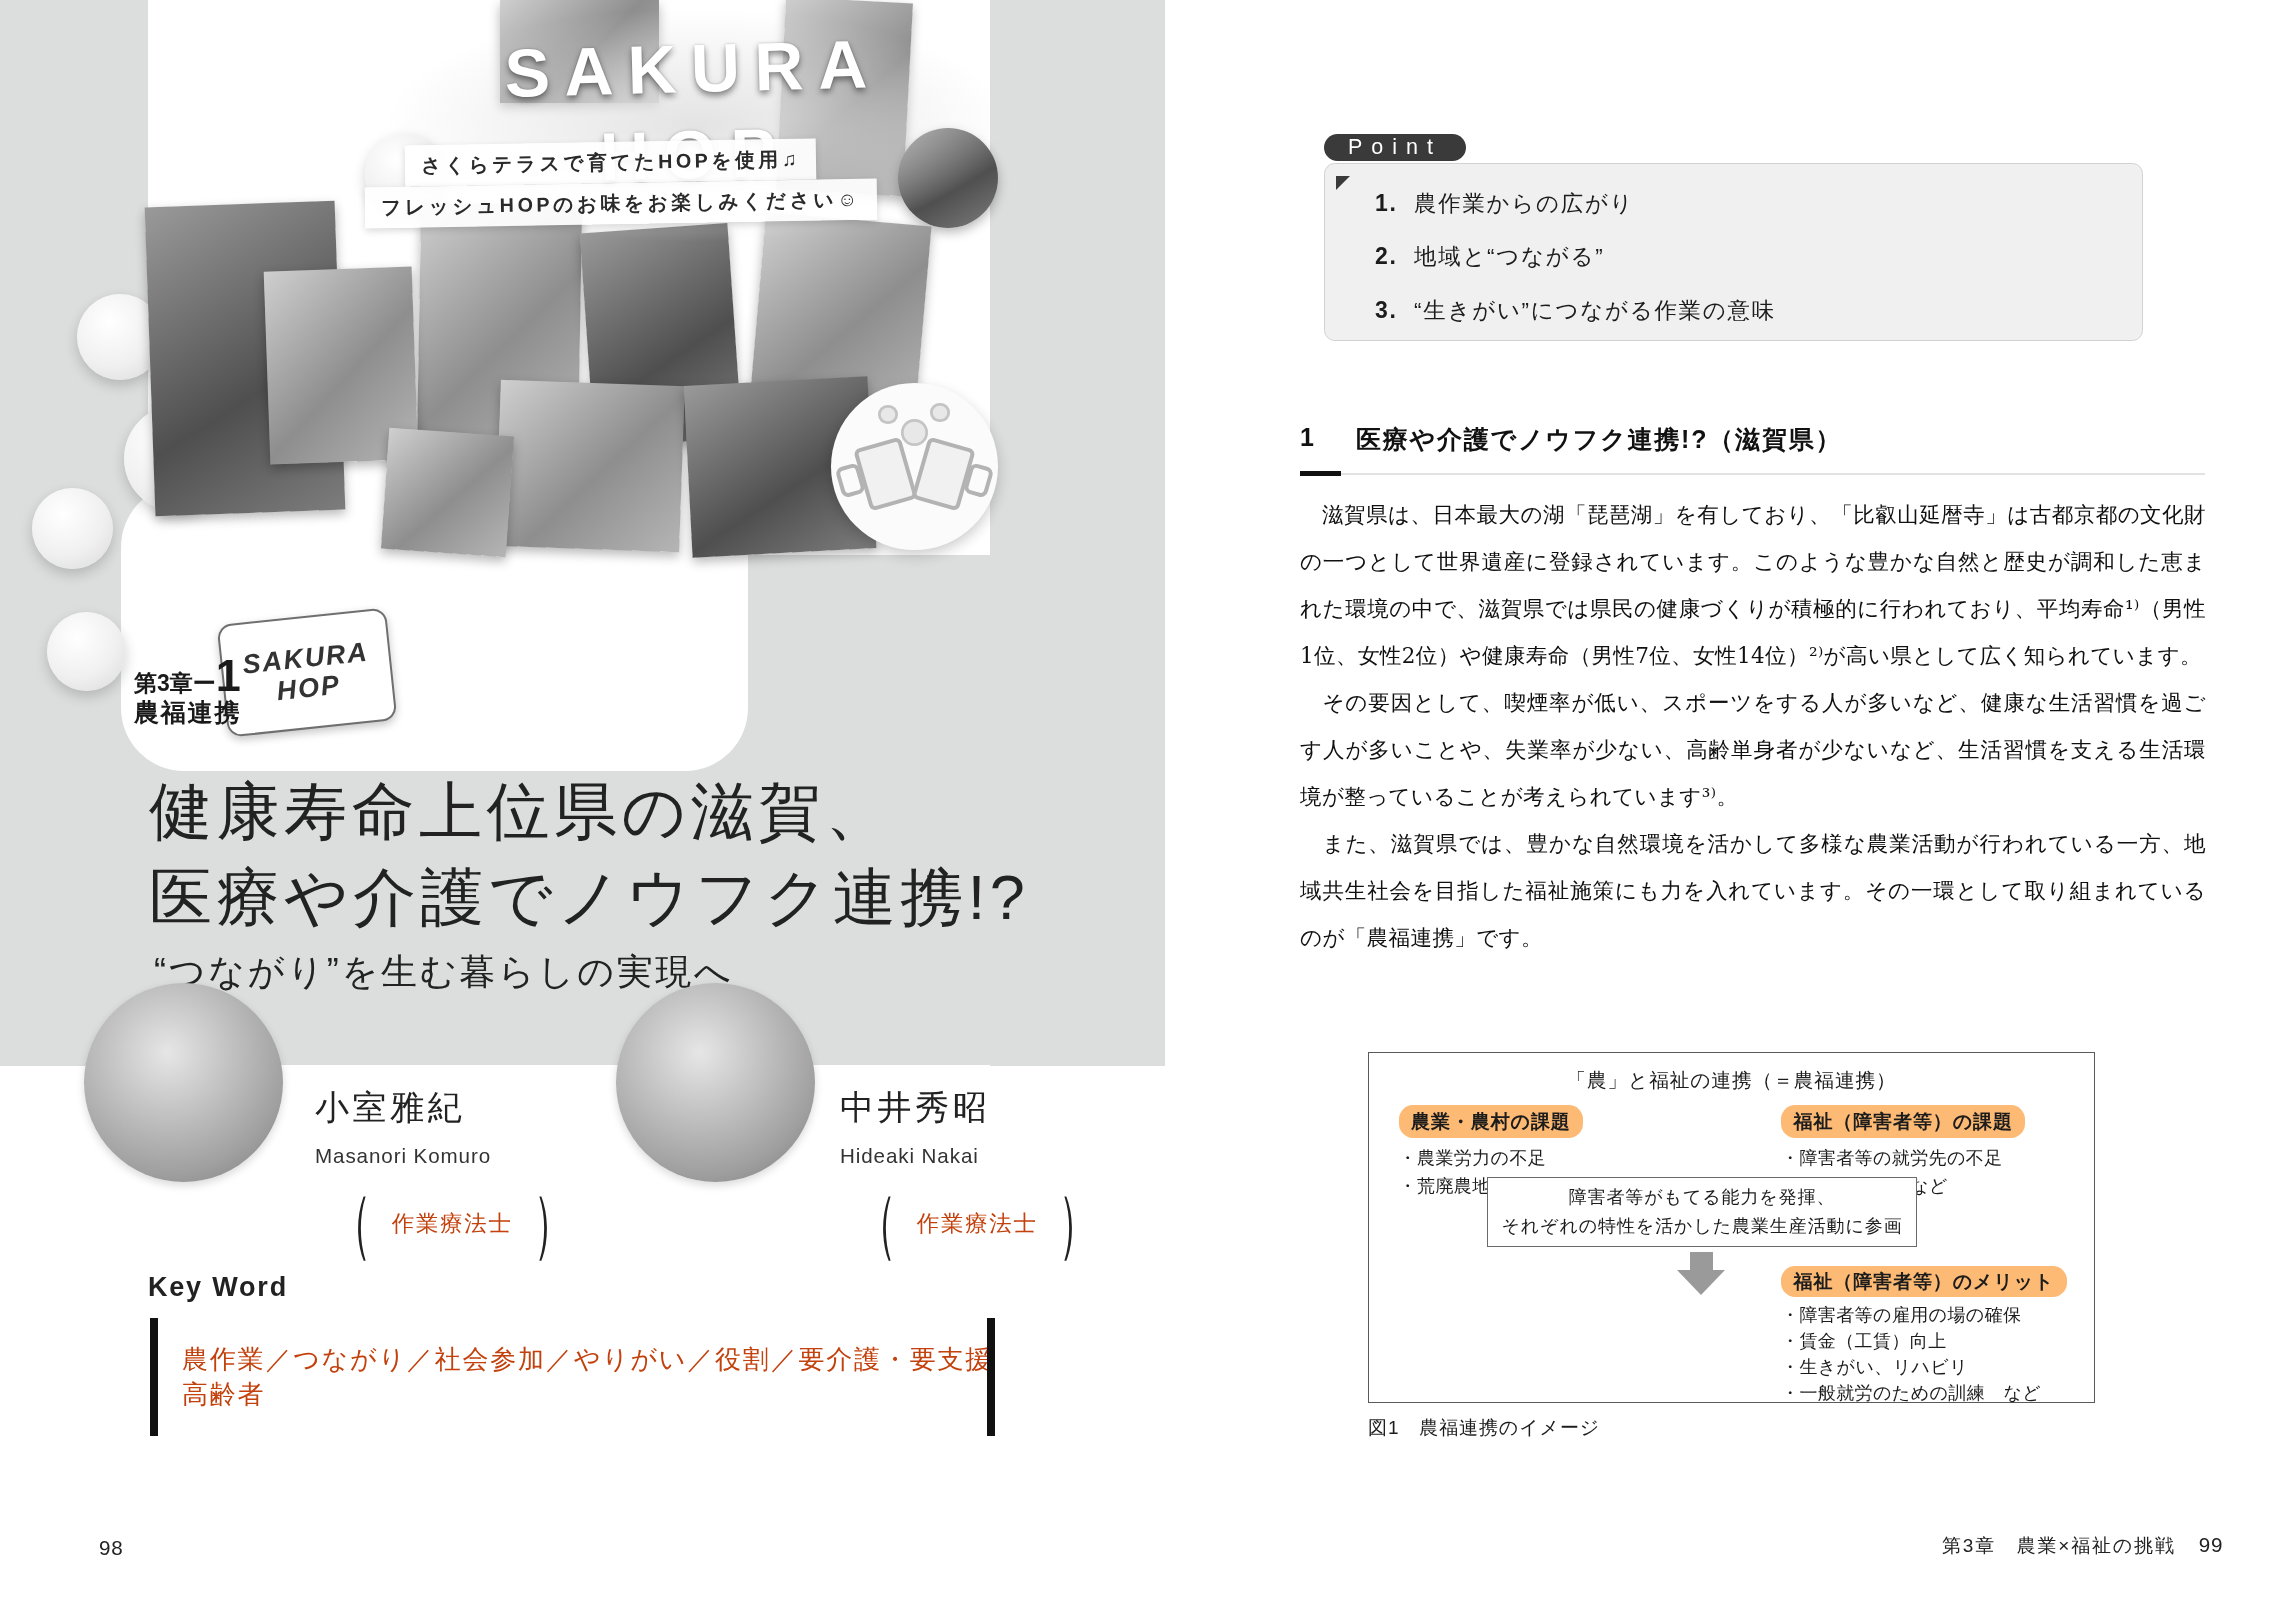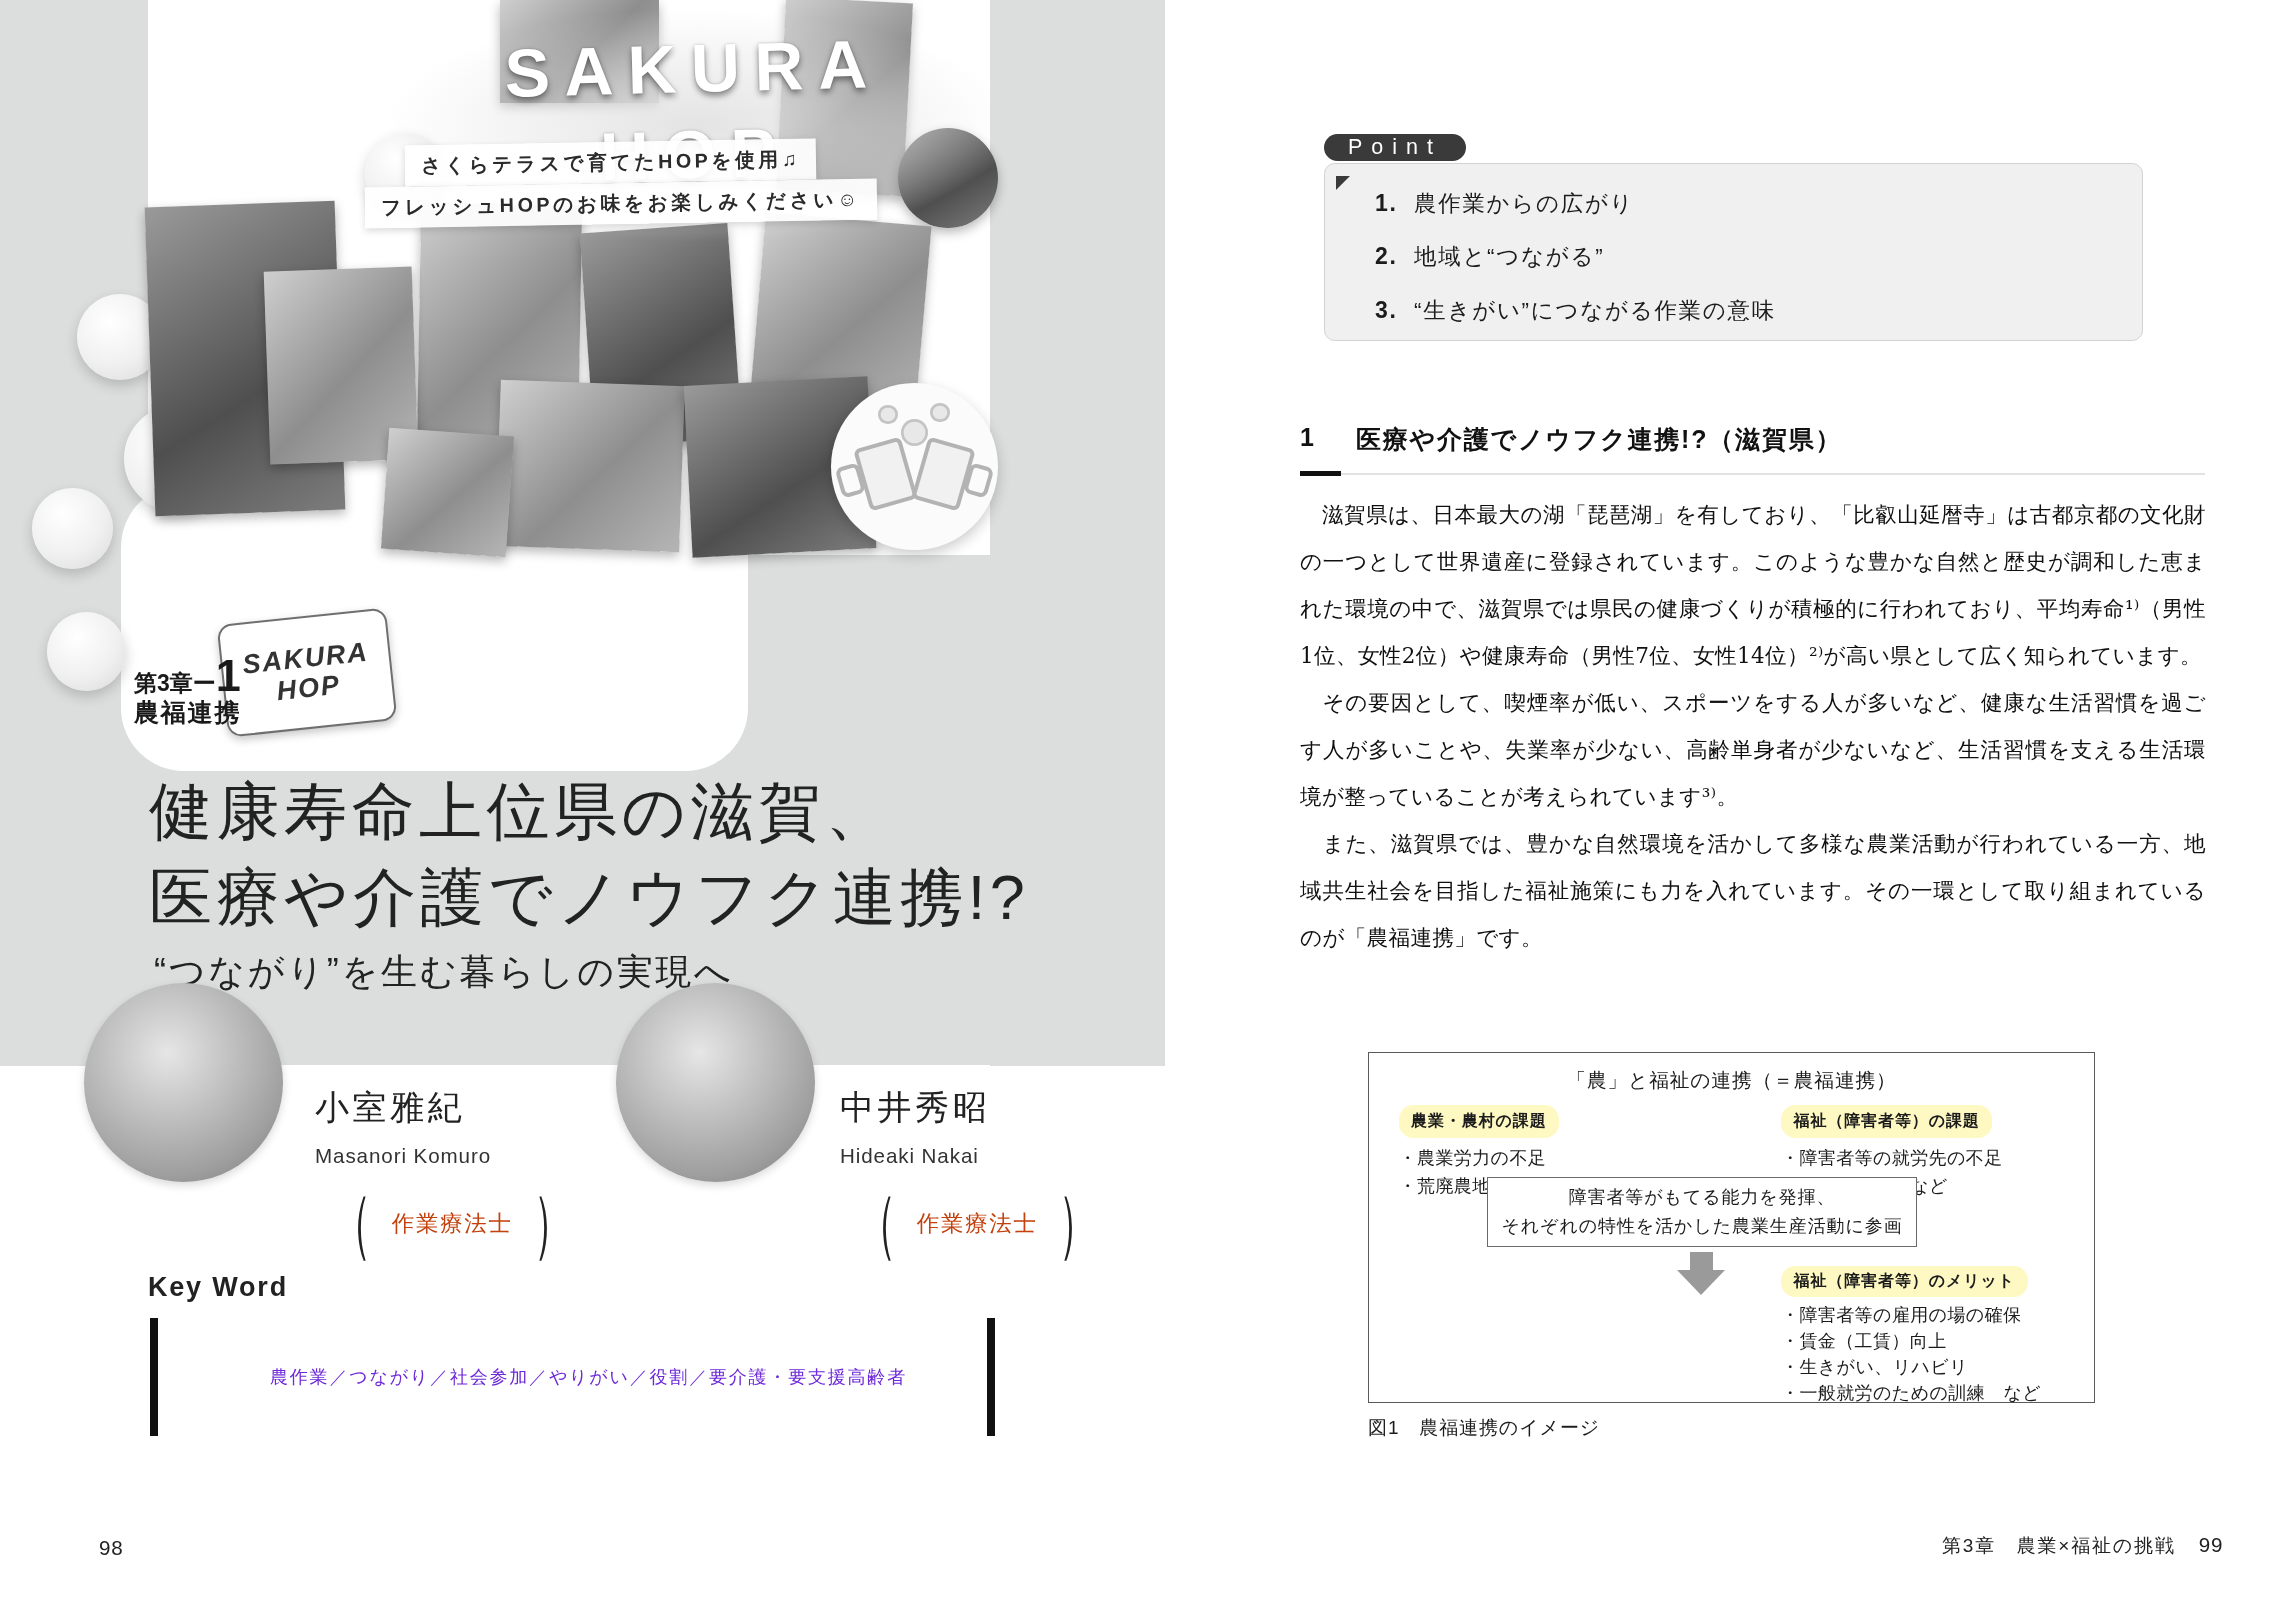--- a/index.html
+++ b/index.html
@@ -51,21 +51,21 @@
   .author-photo{position:absolute;width:199px;height:199px;border-radius:50%;
           background:radial-gradient(circle at 42% 35%,#e6e6e6,#9f9f9f 70%,#777);box-shadow:0 3.6px 9px rgba(0,0,0,.15);}
   .a-name{font-size:34px;font-weight:500;letter-spacing:3.6px;color:#222;}
   .a-romaji{font-size:20.6px;letter-spacing:0.9px;color:#333;margin-top:12.5px;}
   .a-role{display:flex;align-items:center;margin-top:5.4px;}
   .a-role .paren{font-size:75px;font-weight:100;color:#222;display:inline-block;transform:scaleX(.5);}
   .a-role .role{font-size:22.4px;letter-spacing:1.8px;color:#c2410c;margin:0 1.8px;}
   .kw-head{font-size:27px;font-weight:600;letter-spacing:1.8px;color:#222;}
   .kw-box{position:absolute;display:flex;align-items:center;justify-content:center;}
   .kw-bar{position:absolute;top:0;bottom:0;width:8px;background:#111;}
-  .kw-text{font-size:18px;letter-spacing:1.8px;color:#6d28d9;padding-left:32px;}
+  .kw-text{font-size:26px;letter-spacing:1.8px;color:#c2410c;padding-left:32px;}
   .pgnum{font-size:20.6px;color:#222;letter-spacing:0.9px;}
 
   
   .point-box{position:absolute;background:#f0f0f0;border:1.8px solid #d2d2d2;border-radius:10.7px;}
   .point-label{position:absolute;background:#3a3a3a;color:#fff;border-radius:23px;
                display:flex;align-items:center;justify-content:center;
                font-size:21.5px;letter-spacing:9px;font-weight:500;}
   .point-tail{position:absolute;width:0;height:0;border-left:14.3px solid #3a3a3a;border-bottom:14.3px solid transparent;}
   .point-items{position:absolute;display:flex;flex-direction:column;gap:22.4px;}
   .point-item{display:flex;align-items:baseline;font-size:22.4px;letter-spacing:1.8px;color:#1c1c1c;}
@@ -73,22 +73,22 @@
   .sec-head{font-size:25px;font-weight:bold;letter-spacing:1.8px;color:#111;display:flex;}
   .sec-head .n{width:56px;flex:none;}
   .sec-rule{position:absolute;height:1.8px;background:#e2e2e2;}
   .sec-rule-b{position:absolute;height:4.5px;background:#111;}
   .bodytext{font-family:"DejaVu Serif","Liberation Serif",serif;font-size:21.5px;line-height:47px;
             text-align:justify;color:#101010;letter-spacing:0.4px;}
   .bodytext p{margin:0;}
 
   .fig{position:absolute;border:1.8px solid #5a5a5a;background:#fff;}
   .fig-title{position:absolute;width:100%;text-align:center;font-size:19.7px;letter-spacing:0.9px;color:#1c1c1c;}
-  .pill{display:inline-block;background:#fef9c3;border-radius:14.3px;padding:2.7px 12.5px;
-        font-size:16px;font-weight:bold;color:#1c1c1c;letter-spacing:0.9px;font-family:Liberation Mono, monospace;}
+  .pill{display:inline-block;background:#fdba74;border-radius:14.3px;padding:2.7px 12.5px;
+        font-size:19px;font-weight:bold;color:#1c1c1c;letter-spacing:0.9px;}
   .fig-col{position:absolute;font-size:18px;line-height:28px;color:#1c1c1c;letter-spacing:0.4px;}
   .fig-mid{position:absolute;border:1.8px solid #6a6a6a;background:#fff;display:flex;flex-direction:column;
            align-items:center;justify-content:center;font-size:18px;line-height:29px;color:#1c1c1c;letter-spacing:0.9px;}
   .fig-arrow{position:absolute;}
   .fig-arrow .stem{position:absolute;left:12.5px;top:0;width:23px;height:18px;background:#9a9a9a;}
   .fig-arrow .head{position:absolute;left:0;top:18px;width:0;height:0;
                    border-left:24px solid transparent;border-right:24px solid transparent;border-top:25px solid #9a9a9a;}
   .fig-cap{font-size:19px;color:#1c1c1c;letter-spacing:0.9px;}
   .footer{font-size:19px;color:#222;letter-spacing:1.8px;display:flex;gap:23px;align-items:baseline;}
 </style>

